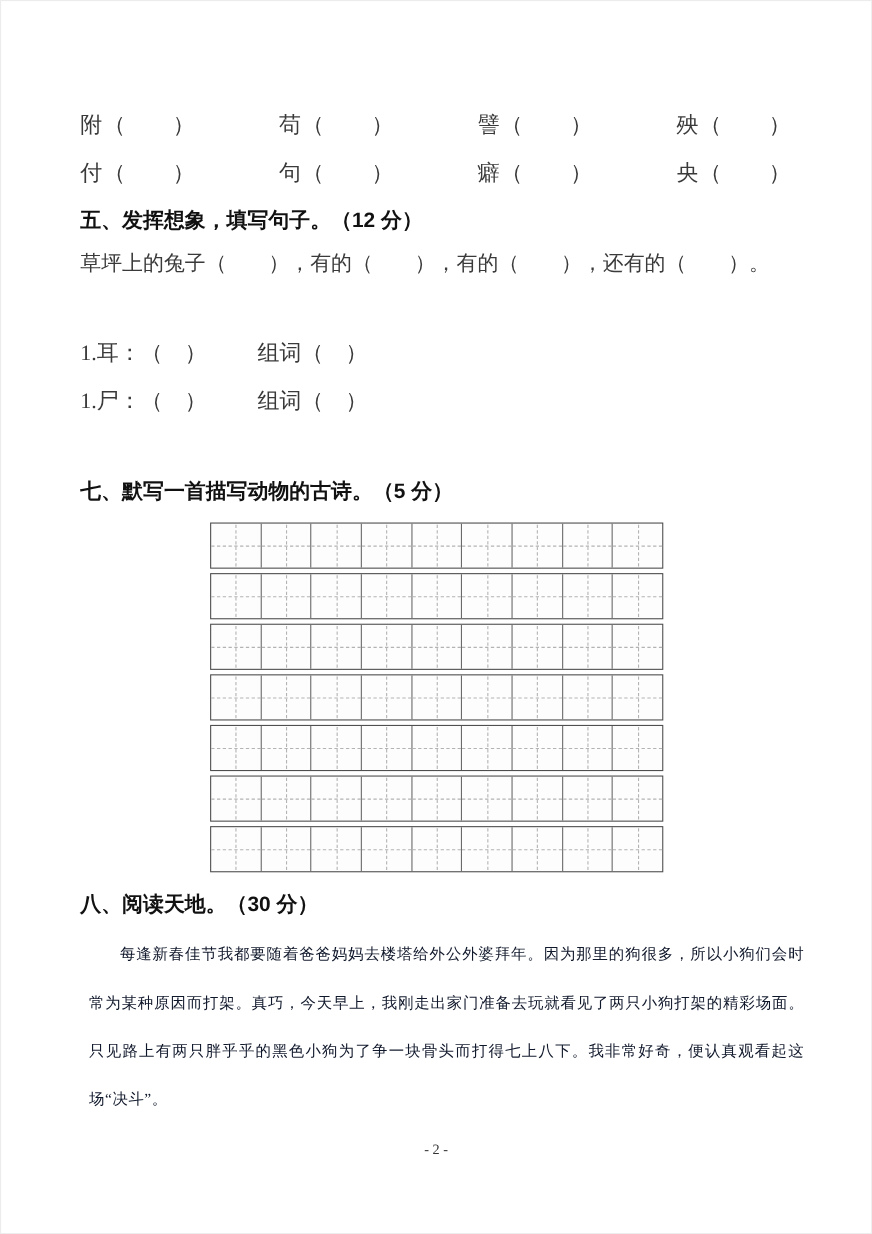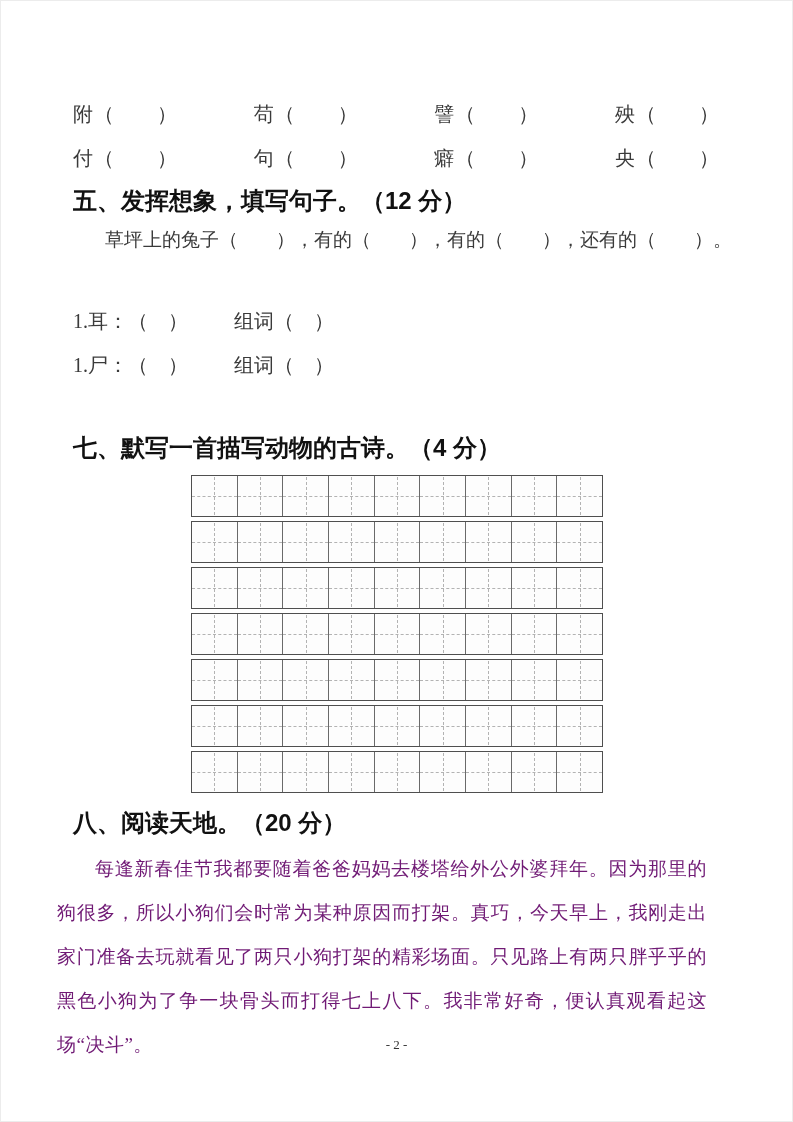--- a/index.html
+++ b/index.html
@@ -19,30 +19,30 @@
     display:flex;justify-content:space-between;
     font-size:20px;line-height:26px;color:#3a3a3a;
   }
   .word-row.row1{top:100px;}
   .word-row.row2{top:144px;}
   .word-row span{letter-spacing:1px;}
   
   .sec-title{
     position:absolute;left:72px;margin:0;
     font-family:"Liberation Sans","DejaVu Sans",sans-serif;
-    font-weight:700;font-size:24px;line-height:24px;color:#111111;
+    font-weight:700;font-size:19px;line-height:24px;color:#111111;
   }
   .t5{top:188px;}
   .t6{top:273px;}
   .t7{top:435px;}
   .t8{top:810px;}
   
   .sentence{
     position:absolute;left:72px;top:226px;
-    font-size:19px;line-height:26px;color:#3a3a3a;white-space:nowrap;margin-left:32px;
+    font-size:19px;line-height:26px;color:#3a3a3a;white-space:nowrap;
   }
   
   .s6-items{position:absolute;left:72px;top:309px;}
   .s6-item{
     font-size:20px;line-height:22px;height:22px;margin-bottom:22px;color:#3a3a3a;text-align:center;
   }
   .s6-item .s6-right{margin-left:46px;}
   
   .writing-grid{
     position:absolute;left:190px;top:474px;width:412px;
@@ -59,22 +59,22 @@
   .grid-cell::before{
     content:"";position:absolute;top:1px;bottom:1px;left:50%;width:0;
     border-left:1px dashed #b3b3b3;
   }
   .grid-cell::after{
     content:"";position:absolute;left:0;right:0;top:50%;height:0;
     border-top:1px dashed #b3b3b3;
   }
   
   .passage{
-    position:absolute;left:56px;top:846px;width:650px;margin:0;
-    font-size:19px;line-height:44px;color:#701a75;
+    position:absolute;left:80px;top:846px;width:650px;margin:0;
+    font-size:14px;line-height:44px;color:#0f172a;
     text-align:justify;text-indent:2em;
     letter-spacing:0.5px;
   }
   
   .footer{
     position:absolute;left:0;right:0;top:1036px;
     text-align:center;font-size:13px;color:#333333;
     font-family:"Liberation Serif","DejaVu Serif",serif;
   }
 </style>
@@ -97,21 +97,21 @@
     </div>
 
   <h2 class="sec-title t5">五、发挥想象，填写句子。（12 分）</h2>
   <div class="sentence">草坪上的兔子（　　），有的（　　），有的（　　），还有的（　　）。</div>
 
   <div class="s6-items">
       <div class="s6-item"><span>1.耳：（　）</span><span class="s6-right">组词（　）</span></div>
       <div class="s6-item"><span>1.尸：（　）</span><span class="s6-right">组词（　）</span></div>
     </div>
 
-  <h2 class="sec-title t7">七、默写一首描写动物的古诗。（4 分）</h2>
+  <h2 class="sec-title t7">七、默写一首描写动物的古诗。（5 分）</h2>
   <div class="writing-grid">
       <div class="grid-row">
         <div class="grid-cell"></div>
         <div class="grid-cell"></div>
         <div class="grid-cell"></div>
         <div class="grid-cell"></div>
         <div class="grid-cell"></div>
         <div class="grid-cell"></div>
         <div class="grid-cell"></div>
         <div class="grid-cell"></div>
@@ -178,18 +178,18 @@
         <div class="grid-cell"></div>
         <div class="grid-cell"></div>
         <div class="grid-cell"></div>
         <div class="grid-cell"></div>
         <div class="grid-cell"></div>
         <div class="grid-cell"></div>
         <div class="grid-cell"></div>
       </div>
     </div>
 
-  <h2 class="sec-title t8">八、阅读天地。（20 分）</h2>
+  <h2 class="sec-title t8">八、阅读天地。（30 分）</h2>
   <p class="passage">每逢新春佳节我都要随着爸爸妈妈去楼塔给外公外婆拜年。因为那里的狗很多，所以小狗们会时常为某种原因而打架。真巧，今天早上，我刚走出家门准备去玩就看见了两只小狗打架的精彩场面。只见路上有两只胖乎乎的黑色小狗为了争一块骨头而打得七上八下。我非常好奇，便认真观看起这场“决斗”。</p>
 
   <div class="footer">- 2 -</div>
 
 </div>
 
 </body></html>

